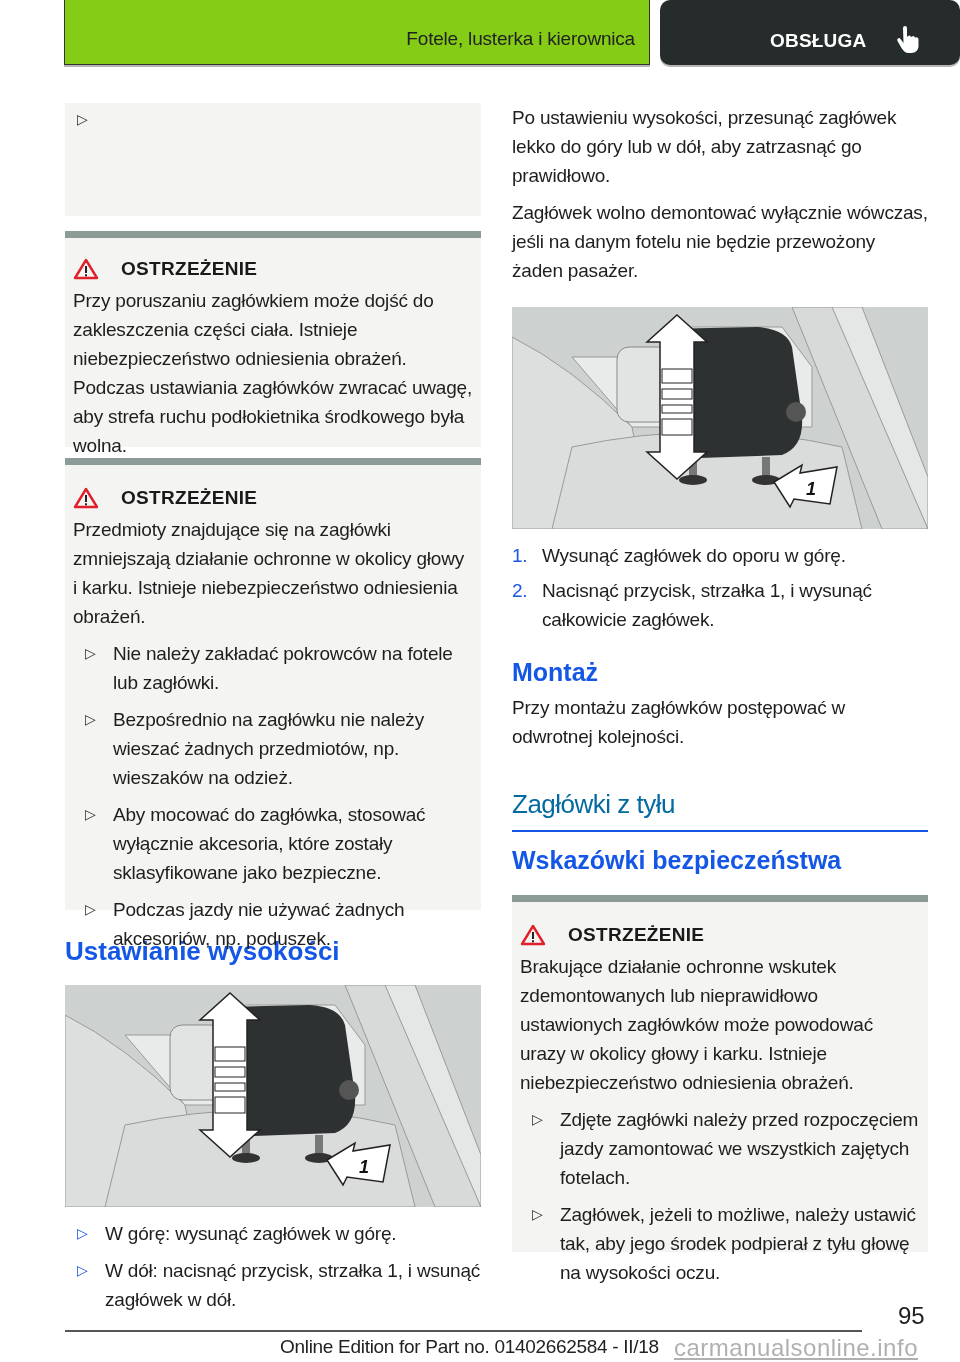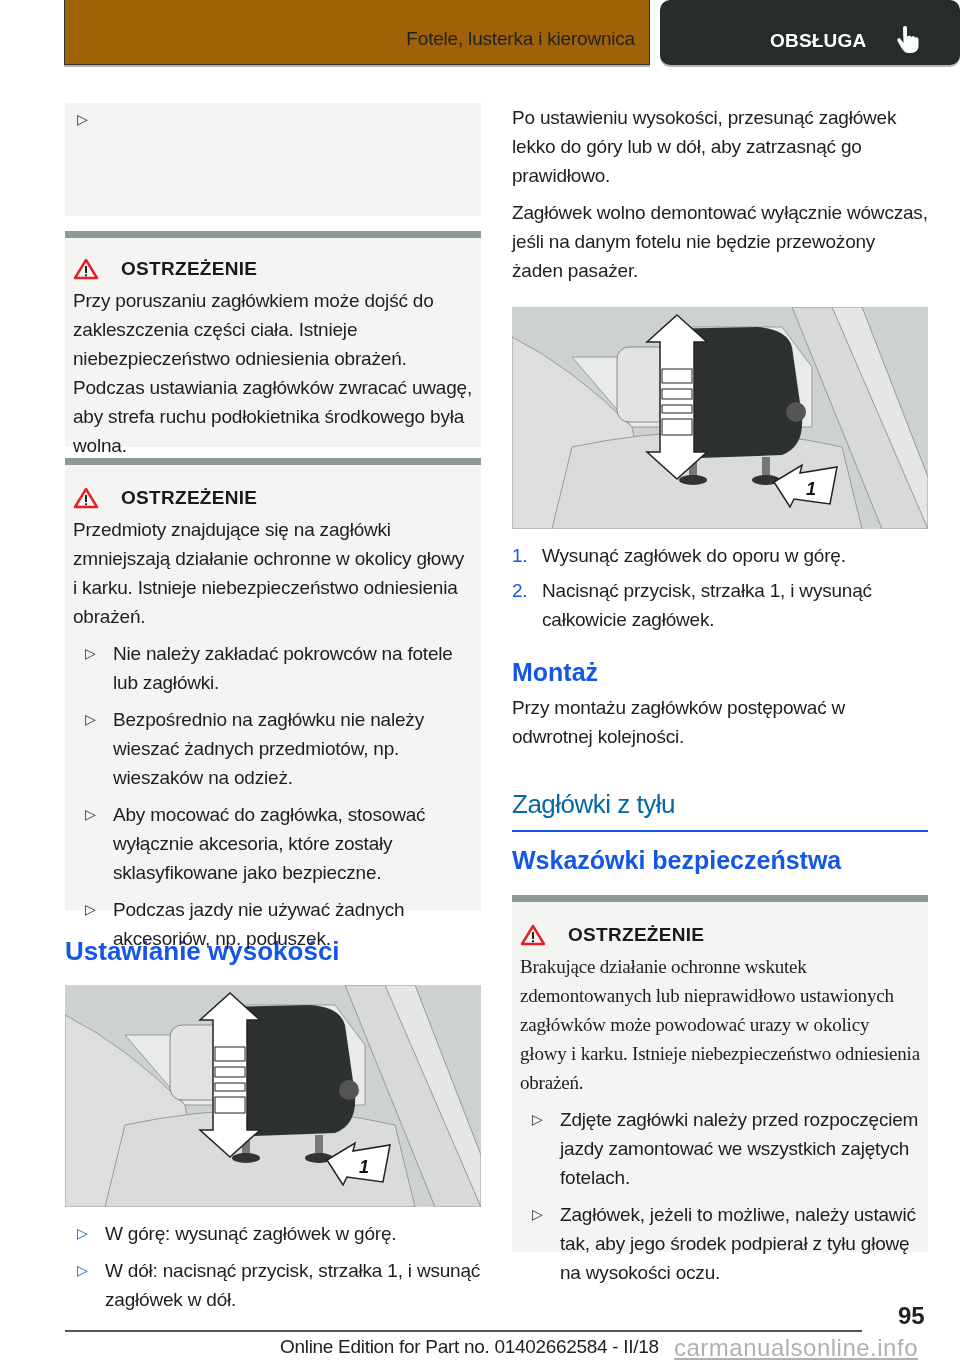--- a/index.html
+++ b/index.html
@@ -2,21 +2,21 @@
 <html><head>
 <meta charset="utf-8">
 <style>
   * { box-sizing: border-box; margin: 0; padding: 0; }
   html, body { width: 960px; height: 1362px; background: #ffffff; overflow: hidden; }
   body { position: relative; font-family: "Liberation Sans", sans-serif; color: #1a1a1a; }
 
   
   .hdr-left {
     position: absolute; left: 64px; top: 0; width: 586px; height: 65px;
-    border: 1px solid #333; border-top: none; background: #a16207;
+    border: 1px solid #333; border-top: none; background: #84cc16;
     box-shadow: 0 2px 0 #b5b5b5;
   }
   .hdr-left .title {
     position: absolute; right: 14px; top: 28px; font-size: 19px; color: #222;
     letter-spacing: -0.2px;
   }
   .hdr-right {
     position: absolute; left: 660px; top: 0; width: 300px; height: 65px;
     background: #262b2b; box-shadow: 0 2px 0 #b5b5b5; border-radius: 10px;
   }
@@ -50,21 +50,21 @@
 
   .figure {
     position: relative; width: 416px; height: 222px; background: #c8ccca; overflow: hidden;
   }
 
   .numlist { position: relative; padding-left: 30px; }
   .numlist .num { position: absolute; left: 0; top: 0; color: #1a55e0; }
 
   
   .footer-line { position: absolute; left: 65px; top: 1330px; width: 797px; height: 2px; background: #555; }
-  .page-num { position: absolute; left: 898px; top: 1302px; font-size: 24px; font-weight: bold; color: #222; }
+  .page-num { position: absolute; left: 898px; top: 1302px; font-size: 24px; font-weight: normal; color: #222; }
   .footer-text { position: absolute; left: 280px; top: 1336px; font-size: 19px; color: #222; letter-spacing: -0.3px; }
   .footer-wm { position: absolute; left: 674px; top: 1334px; font-size: 24px; color: #b0b0b0; letter-spacing: 0.5px; text-decoration: underline; }
 </style>
 </head>
 <body>
 
 <div class="hdr-left">
   <span class="title">Fotele, lusterka i kierownica</span>
 </div>
 <div class="hdr-right">
@@ -220,21 +220,21 @@
     <div class="box-bar"></div>
     <div style="padding:22px 8px 0 8px;">
       <div class="warn-title">
         <svg class="warn-icon" viewBox="0 0 26 22">
           <path d="M13 2 L24 20 L2 20 Z" fill="none" stroke="#e0202a" stroke-width="2.4" stroke-linejoin="round"></path>
           <rect x="12" y="8" width="2" height="7" fill="#222"></rect>
             <rect x="12" y="16.3" width="2" height="2" fill="#222"></rect>
         </svg>
         <span>OSTRZEŻENIE</span>
       </div>
-      <div class="body-text" style="margin-top:6px;font-family:Liberation Serif, serif;">Brakujące działanie ochronne wskutek zdemontowanych lub nieprawidłowo ustawionych zagłówków może powodować urazy w okolicy głowy i karku. Istnieje niebezpieczeństwo odniesienia obrażeń.</div>
+      <div class="body-text" style="margin-top:6px;">Brakujące działanie ochronne wskutek zdemontowanych lub nieprawidłowo ustawionych zagłówków może powodować urazy w okolicy głowy i karku. Istnieje niebezpieczeństwo odniesienia obrażeń.</div>
       <div class="bullet body-text" style="margin-top:8px;">
         <span class="mark">▷</span>
         <span>Zdjęte zagłówki należy przed rozpoczęciem jazdy zamontować we wszystkich zajętych fotelach.</span>
       </div>
       <div class="bullet body-text" style="margin-top:8px;">
         <span class="mark">▷</span>
         <span>Zagłówek, jeżeli to możliwe, należy ustawić tak, aby jego środek podpierał z tyłu głowę na wysokości oczu.</span>
       </div>
     </div>
   </div>

